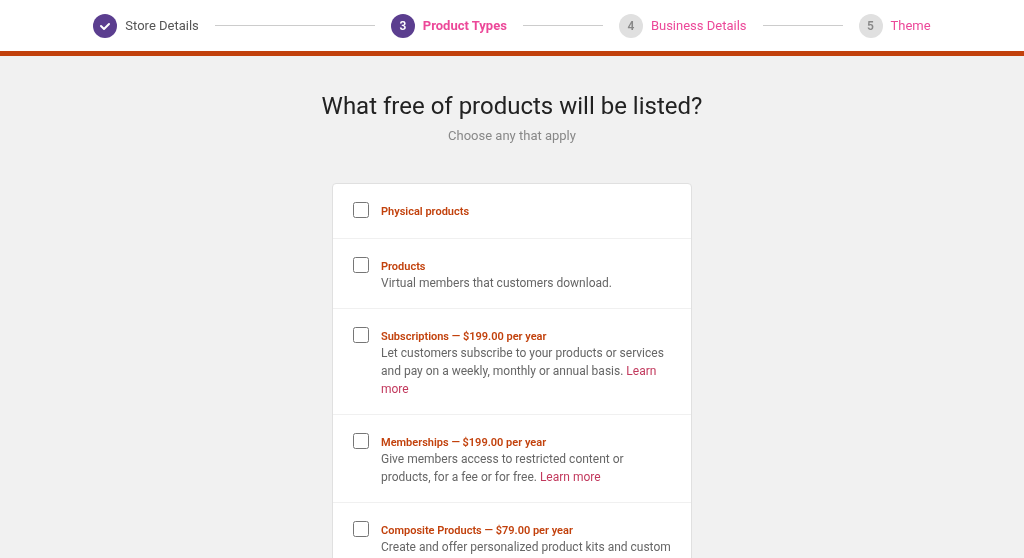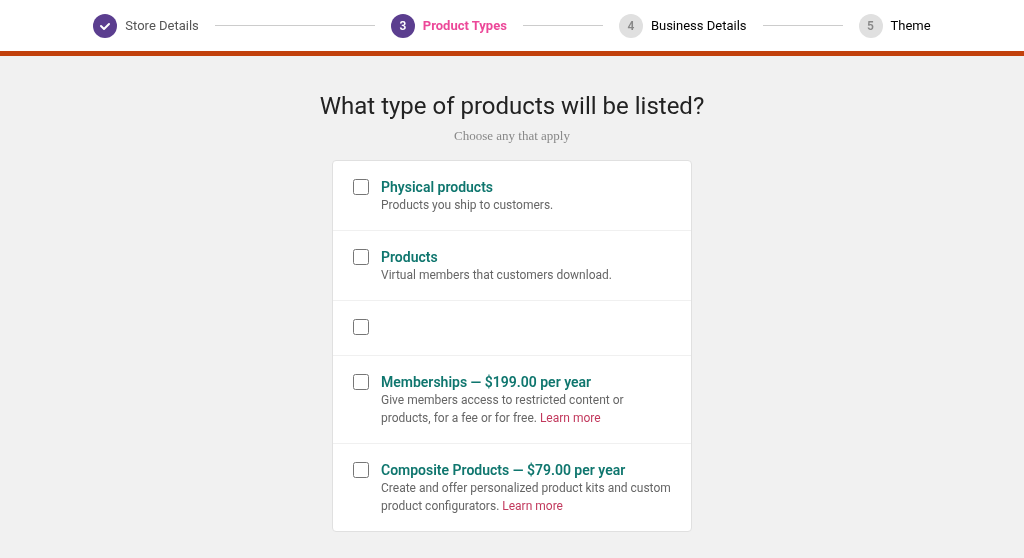--- a/index.html
+++ b/index.html
@@ -62,21 +62,21 @@
     .step-label {
       font-size: 13px;
       color: #555;
       white-space: nowrap;
     }
     .step-label.active {
       font-weight: 700;
       color: #ec4899;
     }
     .step-label.inactive {
-      color: #000000;
+      color: #ec4899;
     }
 
     
     .main-content {
       flex: 1;
       display: flex;
       flex-direction: column;
       align-items: center;
       padding: 36px 20px 20px;
     }
@@ -84,23 +84,22 @@
     .page-heading {
       font-size: 24px;
       font-weight: 400;
       color: #222;
       margin-bottom: 8px;
       text-align: center;
     }
     .page-subheading {
       font-size: 13px;
       color: #888;
-      margin-bottom: 16px;
+      margin-bottom: 40px;
       text-align: right;
-      font-family: Liberation Serif, serif;
     }
 
     
     .card {
       background: #fff;
       border: 1px solid #e0e0e0;
       border-radius: 4px;
       width: 100%;
       max-width: 360px;
       padding: 0;
@@ -124,23 +123,23 @@
     }
     .checkbox-wrap input[type="checkbox"] {
       width: 16px;
       height: 16px;
       cursor: pointer;
       accent-color: #c2395d;
     }
 
     .option-text {}
     .option-title {
-      font-size: 14px;
+      font-size: 11px;
       font-weight: 600;
-      color: #0f766e;
+      color: #c2410c;
       margin-bottom: 3px;
     }
     .option-desc {
       font-size: 12px;
       color: #666;
       line-height: 1.5;
     }
     .option-desc a {
       color: #c2395d;
       text-decoration: none;
@@ -171,35 +170,36 @@
       <span class="step-label inactive">Business Details</span>
     </div>
     <div class="step-connector"></div>
     <div class="step">
       <div class="step-circle inactive">5</div>
       <span class="step-label inactive">Theme</span>
     </div>
   </nav>
 
 <main class="main-content">
-  <h1 class="page-heading">What type of products will be listed?</h1>
+  <h1 class="page-heading">What free of products will be listed?</h1>
   <p class="page-subheading">Choose any that apply</p>
 
   <div class="card">
 
     <div class="option-item">
         <div class="checkbox-wrap"><input type="checkbox" id="opt-physical" style=""></div>
-        <div class="option-text"><label class="option-title" for="opt-physical">Physical products</label><div class="option-desc">Products you ship to customers.</div></div>
+        <div class="option-text"><label class="option-title" for="opt-physical">Physical products</label></div>
       </div>
       <div class="option-item">
         <div class="checkbox-wrap"><input type="checkbox" id="opt-downloads" style=""></div>
         <div class="option-text"><label class="option-title" for="opt-downloads">Products</label><div class="option-desc">Virtual members that customers download.</div></div>
       </div>
       <div class="option-item">
         <div class="checkbox-wrap"><input type="checkbox" id="opt-subscriptions" style=""></div>
+        <div class="option-text"><label class="option-title" for="opt-subscriptions">Subscriptions — $199.00 per year</label><div class="option-desc">Let customers subscribe to your products or services and pay on a weekly, monthly or annual basis. <a href="#">Learn more</a></div></div>
       </div>
       <div class="option-item">
         <div class="checkbox-wrap"><input type="checkbox" id="opt-memberships" style=""></div>
         <div class="option-text"><label class="option-title" for="opt-memberships">Memberships — $199.00 per year</label><div class="option-desc">Give members access to restricted content or products, for a fee or for free. <a href="#">Learn more</a></div></div>
       </div>
       <div class="option-item">
         <div class="checkbox-wrap"><input type="checkbox" id="opt-composite" style=""></div>
         <div class="option-text"><label class="option-title" for="opt-composite">Composite Products — $79.00 per year</label><div class="option-desc">Create and offer personalized product kits and custom product configurators. <a href="#">Learn more</a></div></div>
       </div>
   </div>

